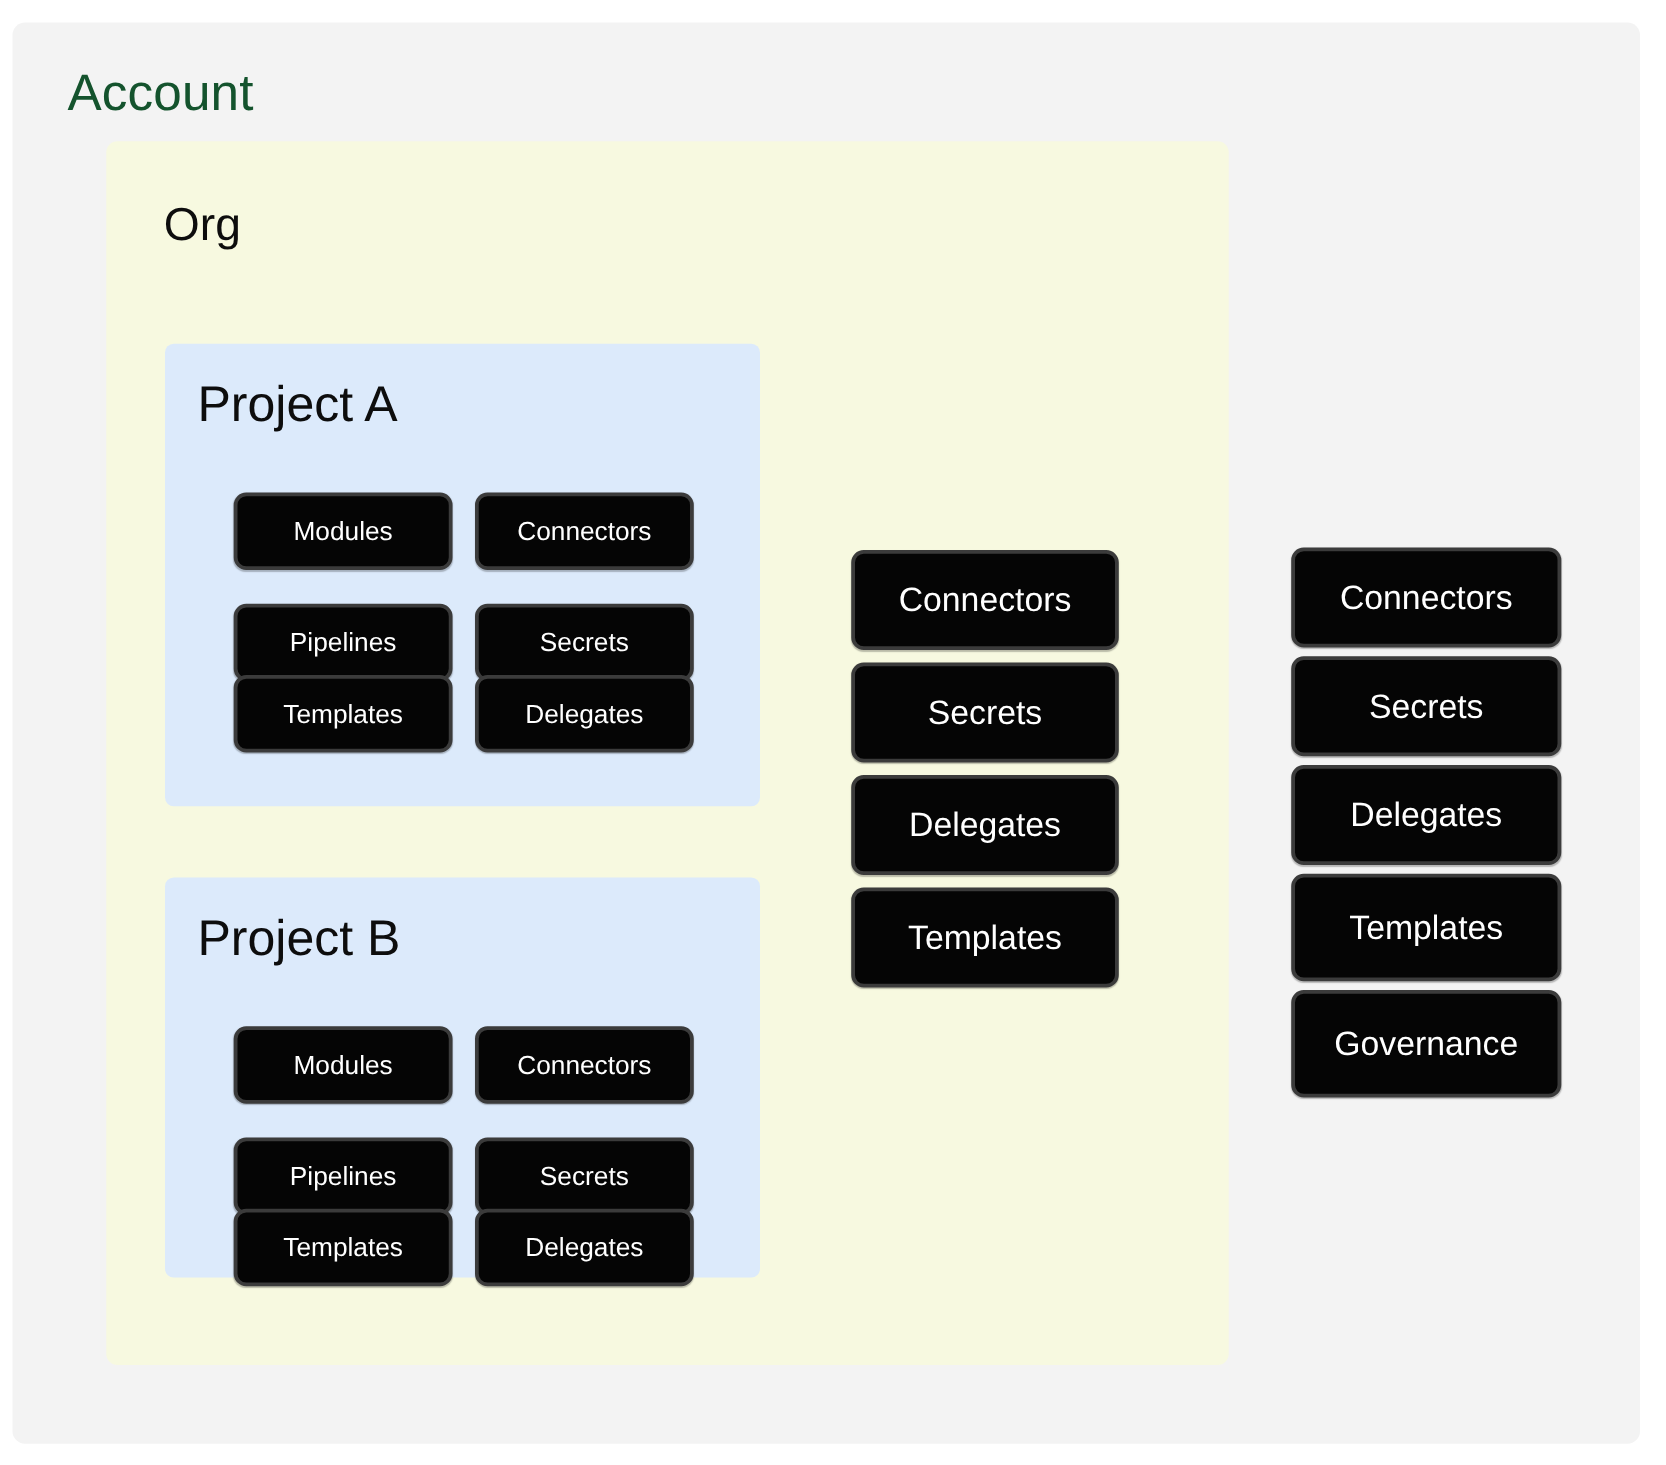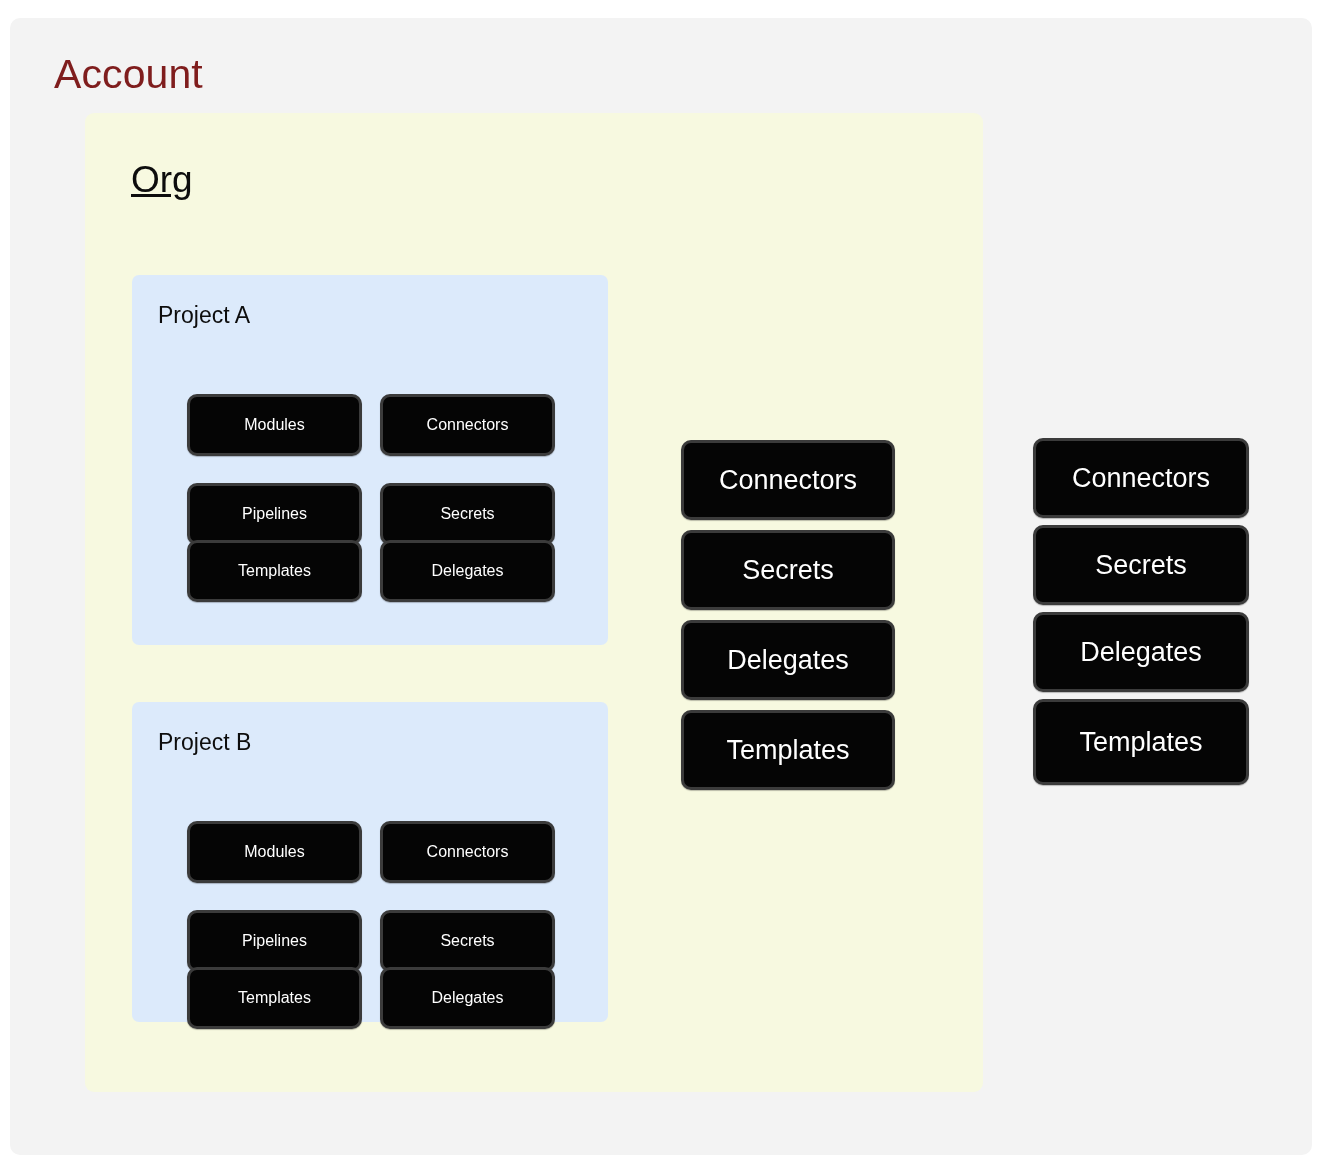--- a/index.html
+++ b/index.html
@@ -30,21 +30,21 @@
     background: #f3f3f3;
     border-radius: 10px;
   }
 
   .account-title {
     position: absolute;
     left: 44px;
     top: 36px;
     font-size: 41px;
     line-height: 1;
-    color: #7f1d1d;
+    color: #14532d;
     letter-spacing: 0.1px;
     white-space: nowrap;
   }
 
   
   .org-panel {
     position: absolute;
     left: 75px;
     top: 95px;
     width: 898px;
@@ -54,39 +54,38 @@
   }
 
   .org-title {
     position: absolute;
     left: 46px;
     top: 48px;
     font-size: 37px;
     line-height: 1;
     color: #0d0d0d;
     white-space: nowrap;
-    text-decoration: underline;
   }
 
   
   .project-panel {
     position: absolute;
     left: 47px;
     width: 476px;
     background: #dceafb;
     border-radius: 7px;
   }
   .project-panel.project-a { top: 162px; height: 370px; }
   .project-panel.project-b { top: 589px; height: 320px; }
 
   .project-title {
     position: absolute;
     left: 26px;
     top: 29px;
-    font-size: 23px;
+    font-size: 40px;
     line-height: 1;
     color: #0d0d0d;
     white-space: nowrap;
   }
 
   
   .chip {
     position: absolute;
     box-sizing: border-box;
     background: #050505;
@@ -105,21 +104,21 @@
   .project-grid {
     position: absolute;
     left: 55px;
     top: 119px;
     width: 400px;
     height: 220px;
   }
   .project-grid .chip {
     width: 175px;
     height: 62px;
-    font-size: 16px;
+    font-size: 21px;
   }
   .project-grid .chip.col-0 { left: 0px; }
   .project-grid .chip.col-1 { left: 193px; }
   .project-grid .chip.row-0 { top: 0px; }
   .project-grid .chip.row-1 { top: 73px; margin-top: 16px; }
   .project-grid .chip.row-2 { top: 146px; }
 
   
   .org-column {
     position: absolute;
@@ -199,17 +198,18 @@
       <div class="chip">Secrets</div>
       <div class="chip">Delegates</div>
       <div class="chip">Templates</div>
     </div>
 
     <div class="account-column">
       <div class="chip">Connectors</div>
       <div class="chip">Secrets</div>
       <div class="chip">Delegates</div>
       <div class="chip tall">Templates</div>
+      <div class="chip tall">Governance</div>
     </div>
 
   </div>
 
 </div>
 
 </body></html>

